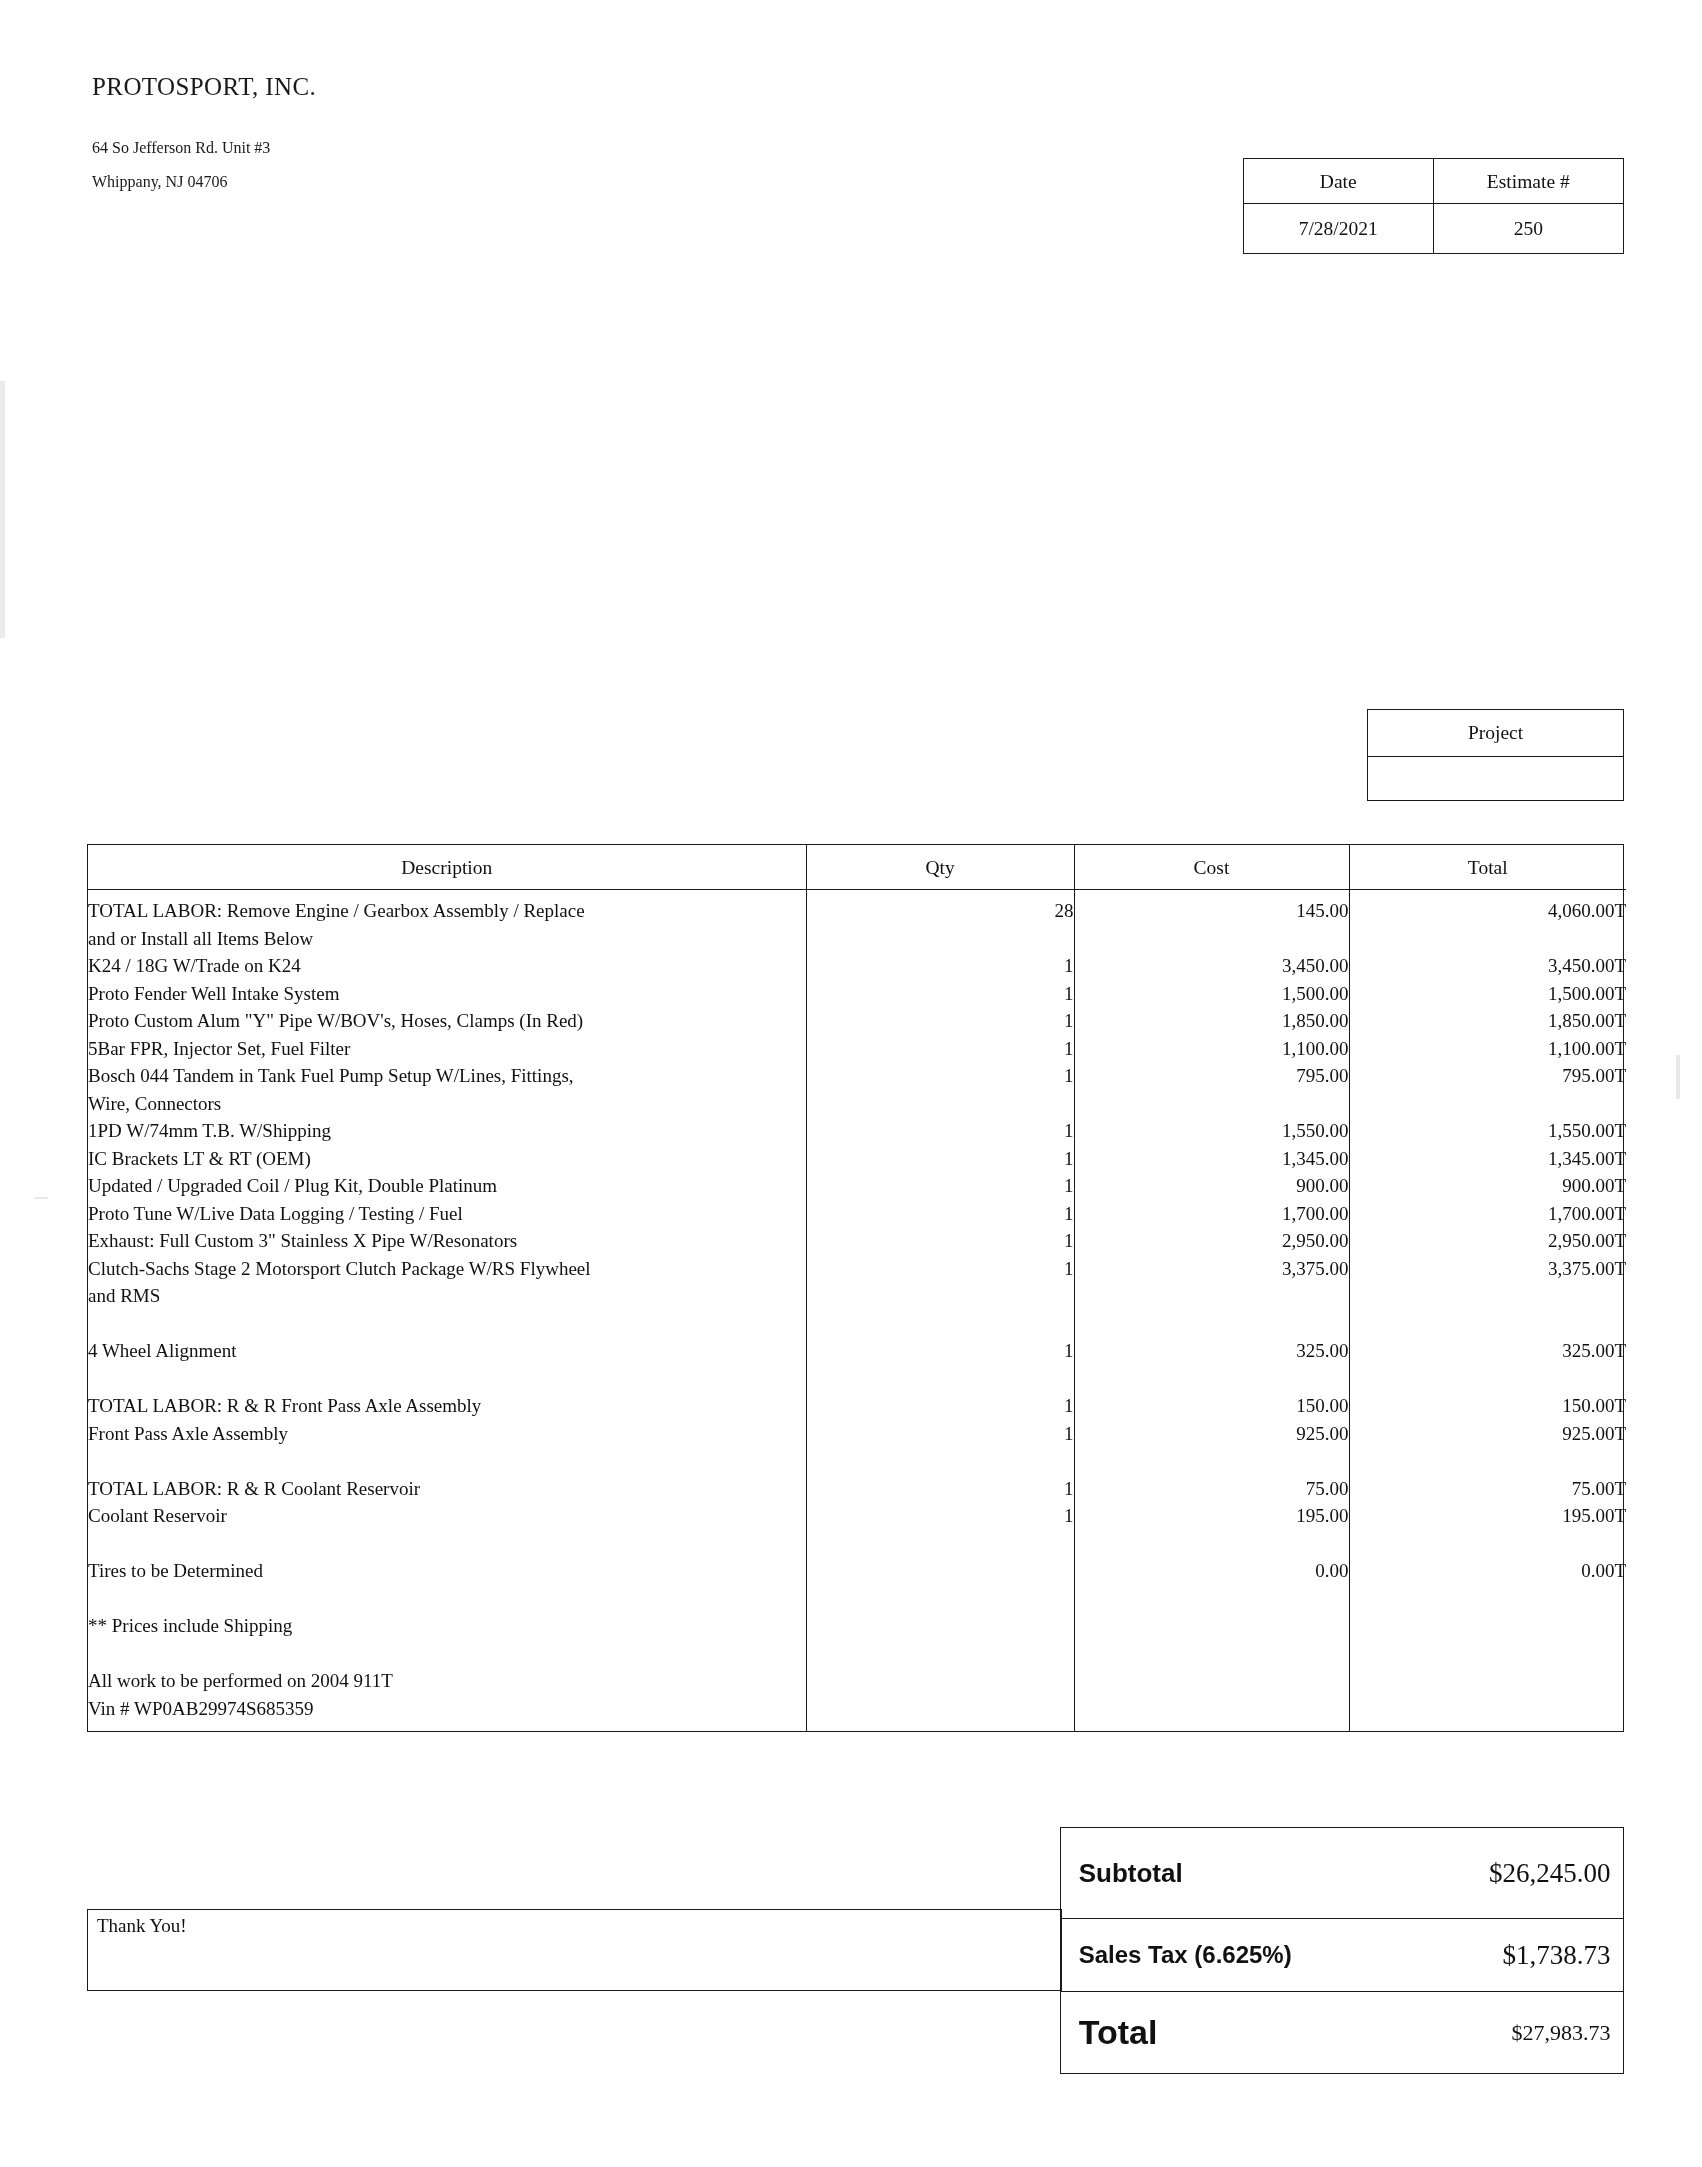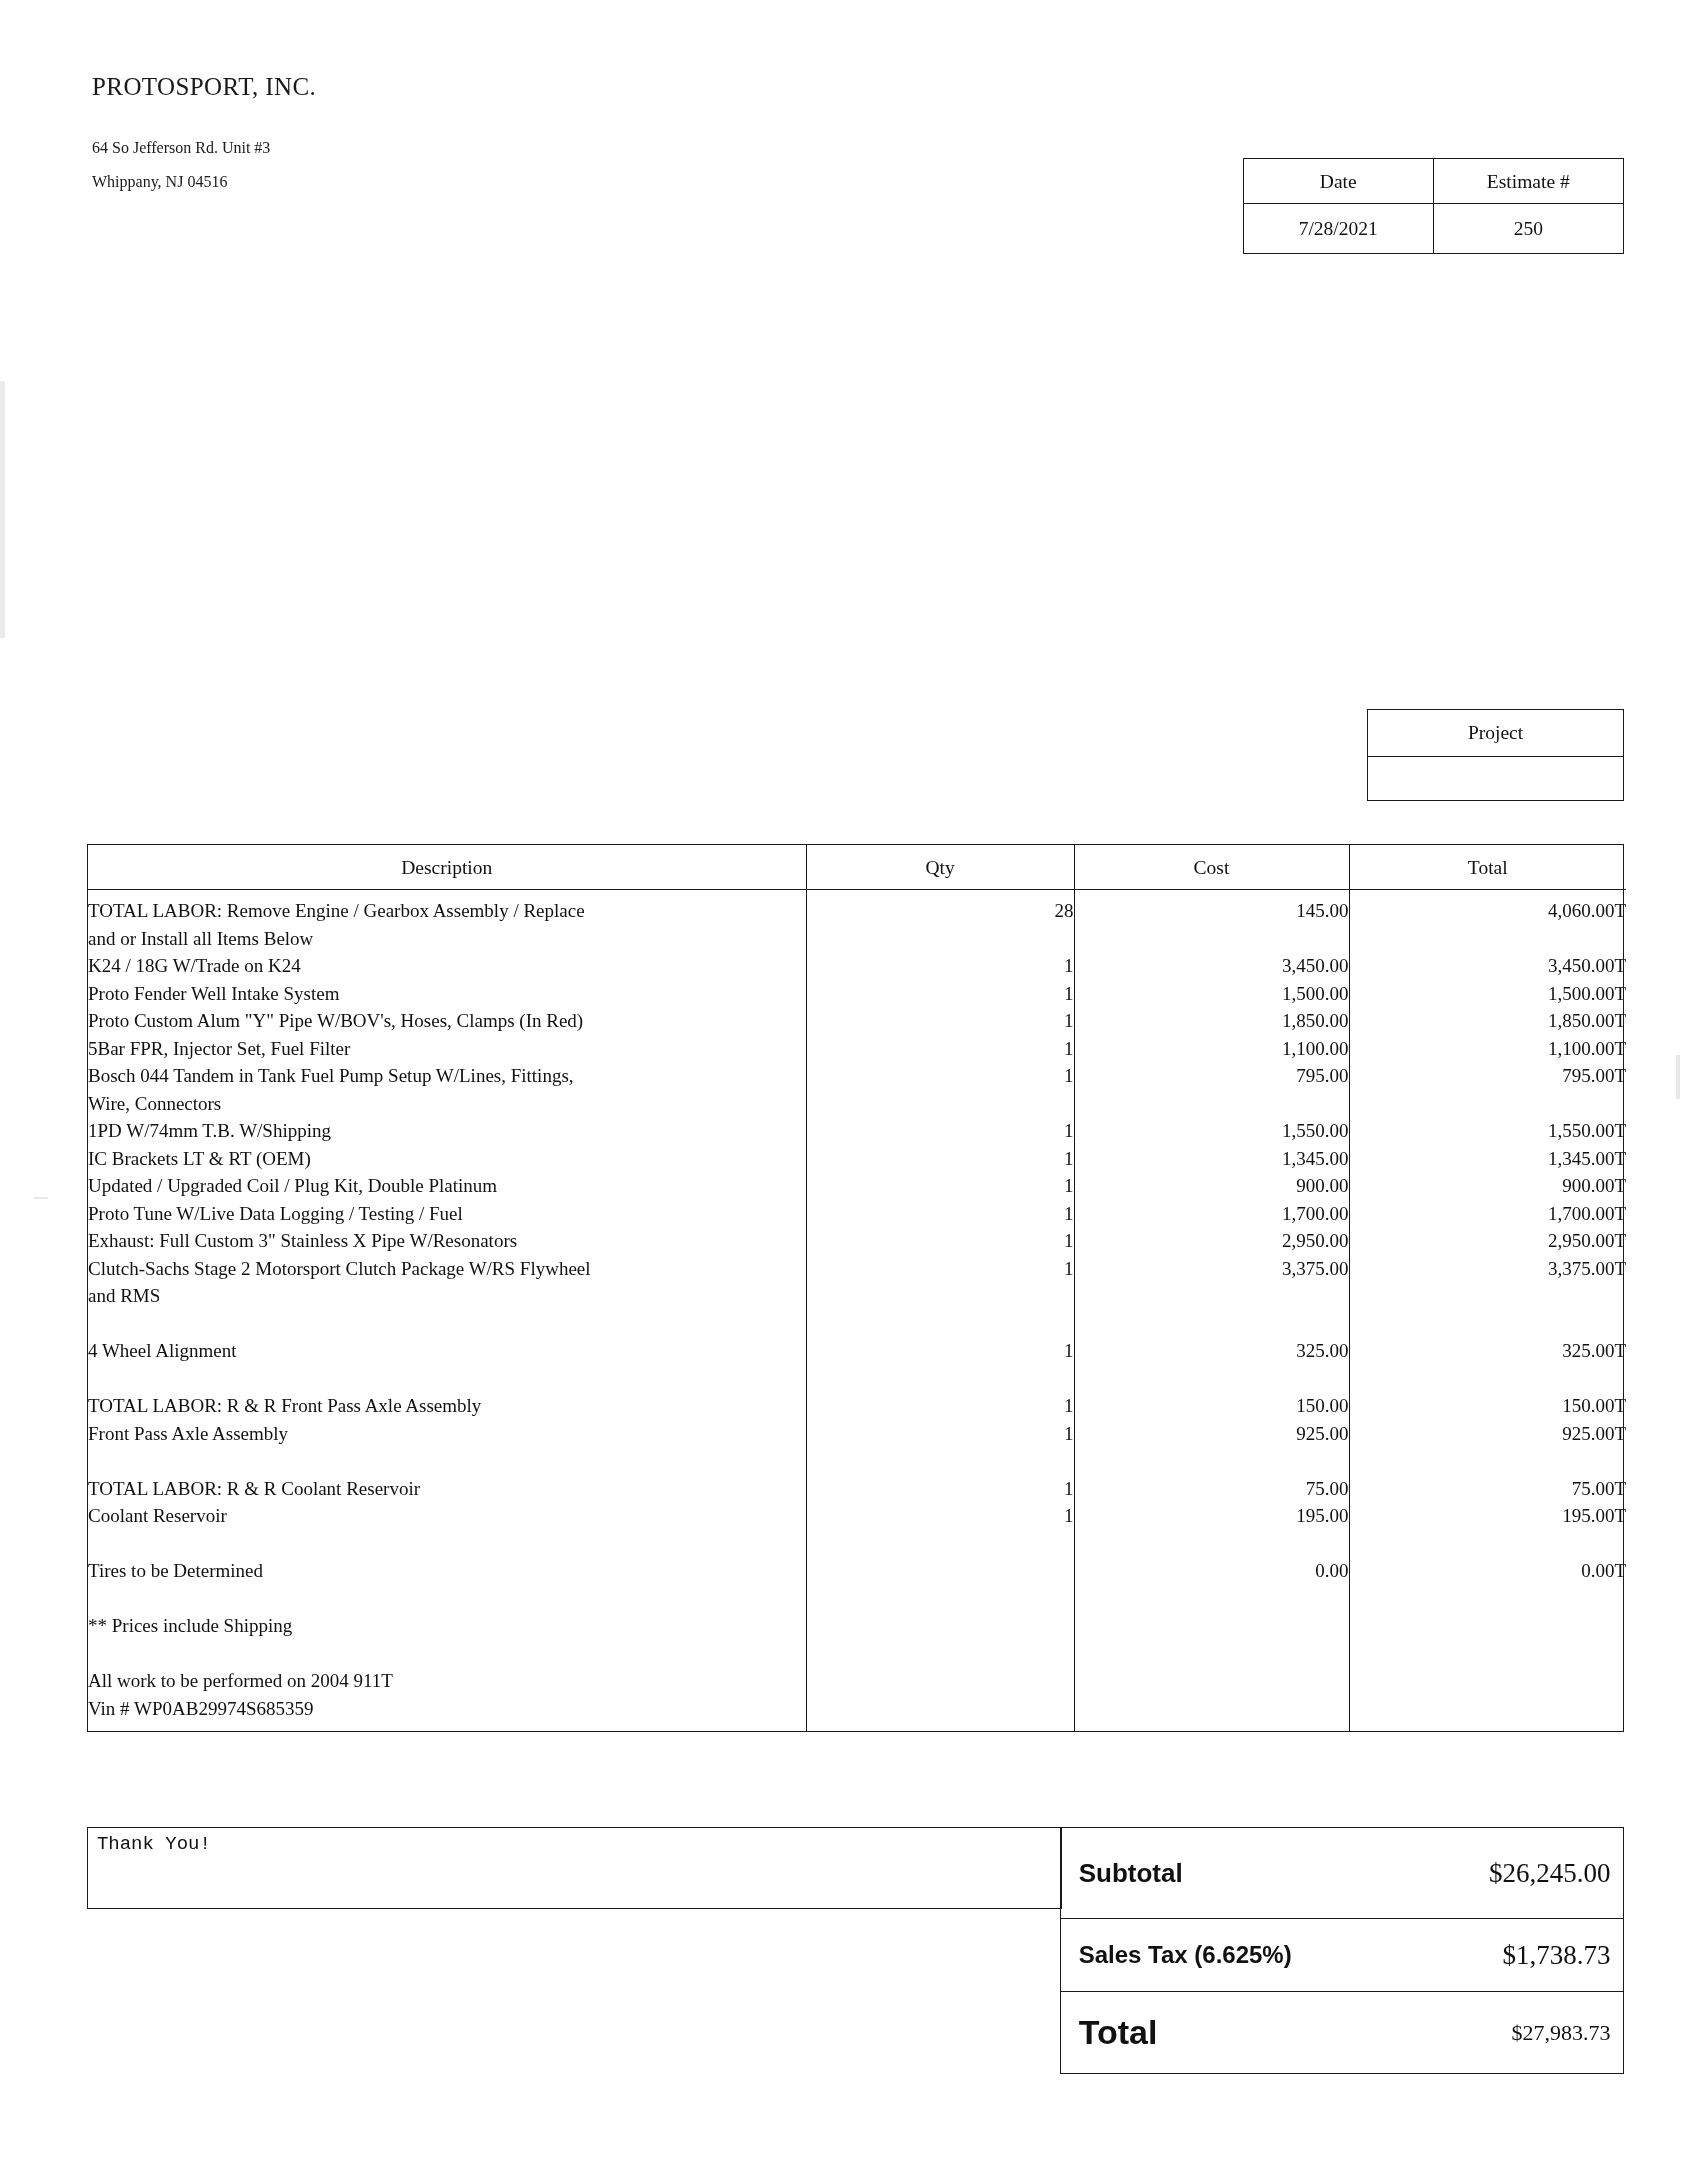--- a/index.html
+++ b/index.html
@@ -132,28 +132,27 @@
 
   .body-pad-top { height: 7px; }
 
   
   .blank { height: 27.5px; }
 
   
   .thanks-box {
     position: absolute;
     left: 87px;
-    top: 1827px;
+    top: 1909px;
     width: 975px;
     height: 82px;
     border: 1.3px solid #1a1a1a;
     box-sizing: border-box;
     font-size: 19px;
     padding: 5.3px 0 0 8.9px;
-    font-family: Liberation Mono, monospace;
   }
 
   
   .totals {
     position: absolute;
     left: 1060px;
     top: 1827px;
     width: 564px;
   }
   .totals .trow {
@@ -193,21 +192,21 @@
 
 <div class="page">
 
   <div class="artifact" style="left:0px; top:381px; width:5.3px; height:257px; opacity:0.5;"></div>
   <div class="artifact" style="left:34px; top:1197px; width:14px; height:1.8px; opacity:0.6;"></div>
   <div class="artifact" style="left:1676px; top:1055px; width:3.5px; height:44px; opacity:0.6;"></div>
 
   <div class="company-name">PROTOSPORT, INC.</div>
   <div class="address">
     <div>64 So Jefferson Rd. Unit #3</div>
-    <div>Whippany, NJ 04516</div>
+    <div>Whippany, NJ 04706</div>
   </div>
 
   <div class="date-box">
     <div class="row head">
       <div class="cell first">Date</div>
       <div class="cell">Estimate #</div>
     </div>
     <div class="row body">
       <div class="cell first">7/28/2021</div>
       <div class="cell">250</div>

